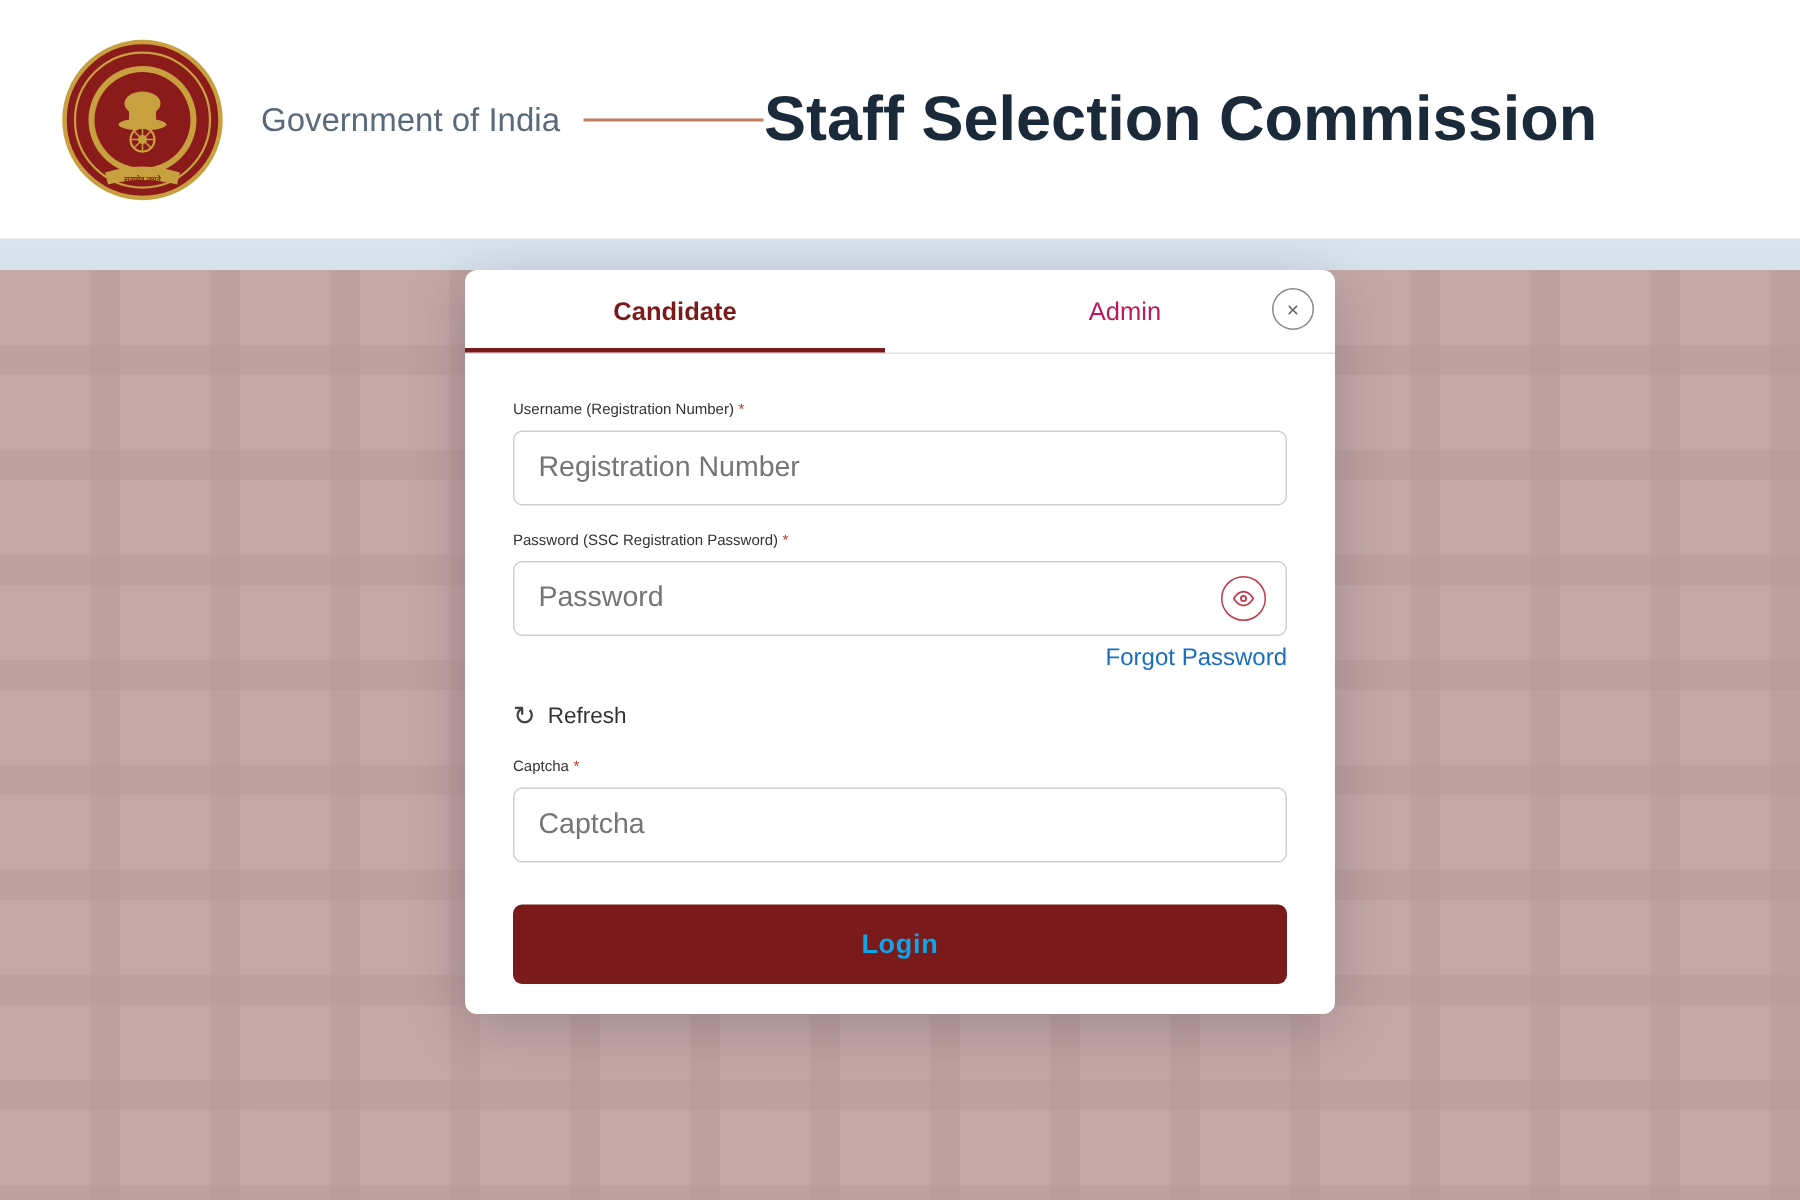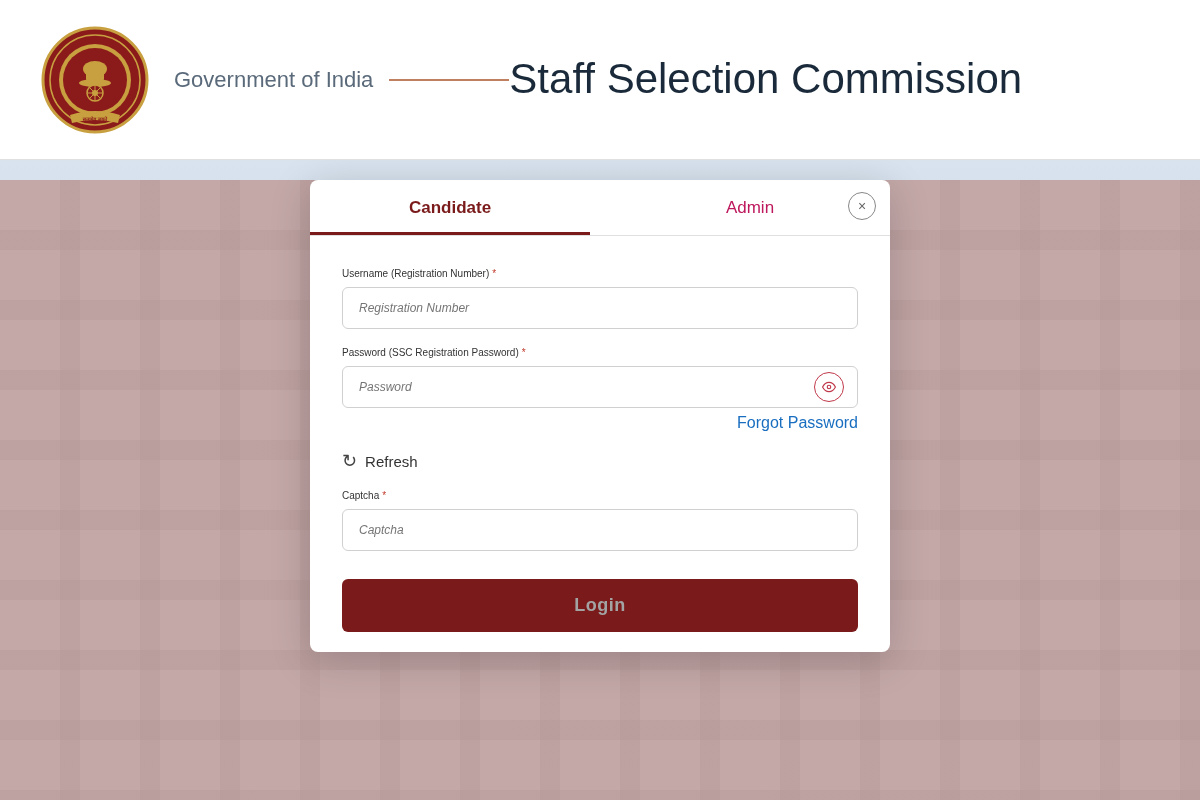--- a/index.html
+++ b/index.html
@@ -86,21 +86,21 @@
     .header-subtitle::after {
       content: '';
       display: inline-block;
       width: 120px;
       height: 2px;
       background: #c08060;
     }
 
     .header-title {
       font-size: 42px;
-      font-weight: 400;
+      font-weight: 700;
       color: #1a2a3a;
       line-height: 1.1;
     }
 
     
     .main-content {
       position: relative;
       z-index: 5;
       display: flex;
       justify-content: center;
@@ -183,25 +183,24 @@
     .required-star {
       color: #c0392b;
       margin-left: 3px;
     }
 
     .form-input {
       width: 100%;
       padding: 13px 16px;
       border: 1.5px solid #d0d0d0;
       border-radius: 6px;
-      font-size: 12px;
+      font-size: 19px;
       color: #888;
       outline: none;
       background: #fff;
-      font-style: italic;
     }
 
     .input-wrapper {
       position: relative;
     }
 
     .input-wrapper .form-input {
       padding-right: 48px;
     }
 
@@ -268,21 +267,21 @@
 
     .refresh-icon {
       font-size: 18px;
       color: #444;
     }
 
     .login-btn {
       width: 100%;
       padding: 16px;
       background: #7a1a1a;
-      color: #a3a3a3;
+      color: #0ea5e9;
       border: none;
       border-radius: 6px;
       font-size: 18px;
       font-weight: 600;
       cursor: pointer;
       margin-top: 10px;
       letter-spacing: 0.5px;
     }
   </style>
 </head>

